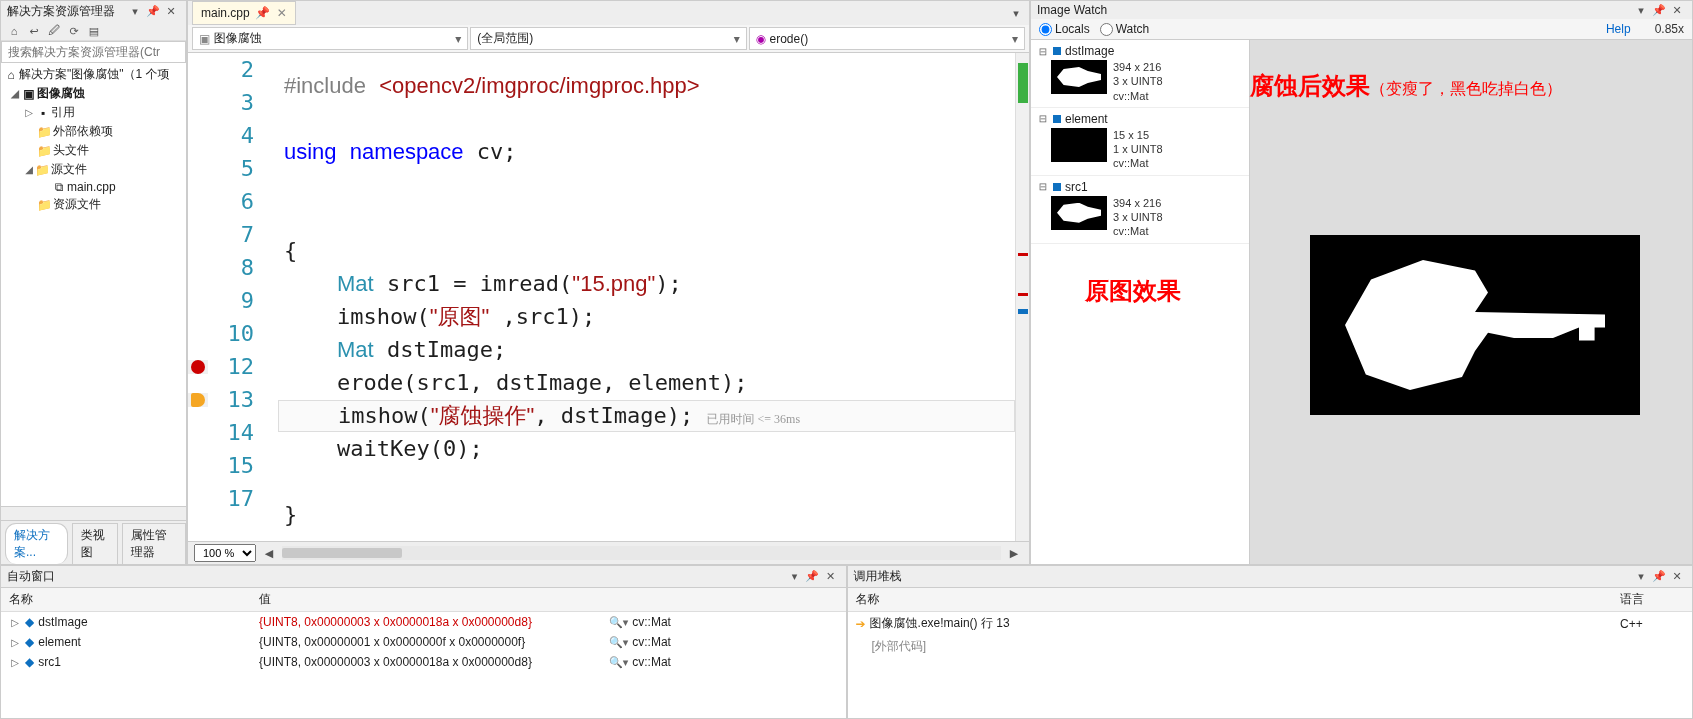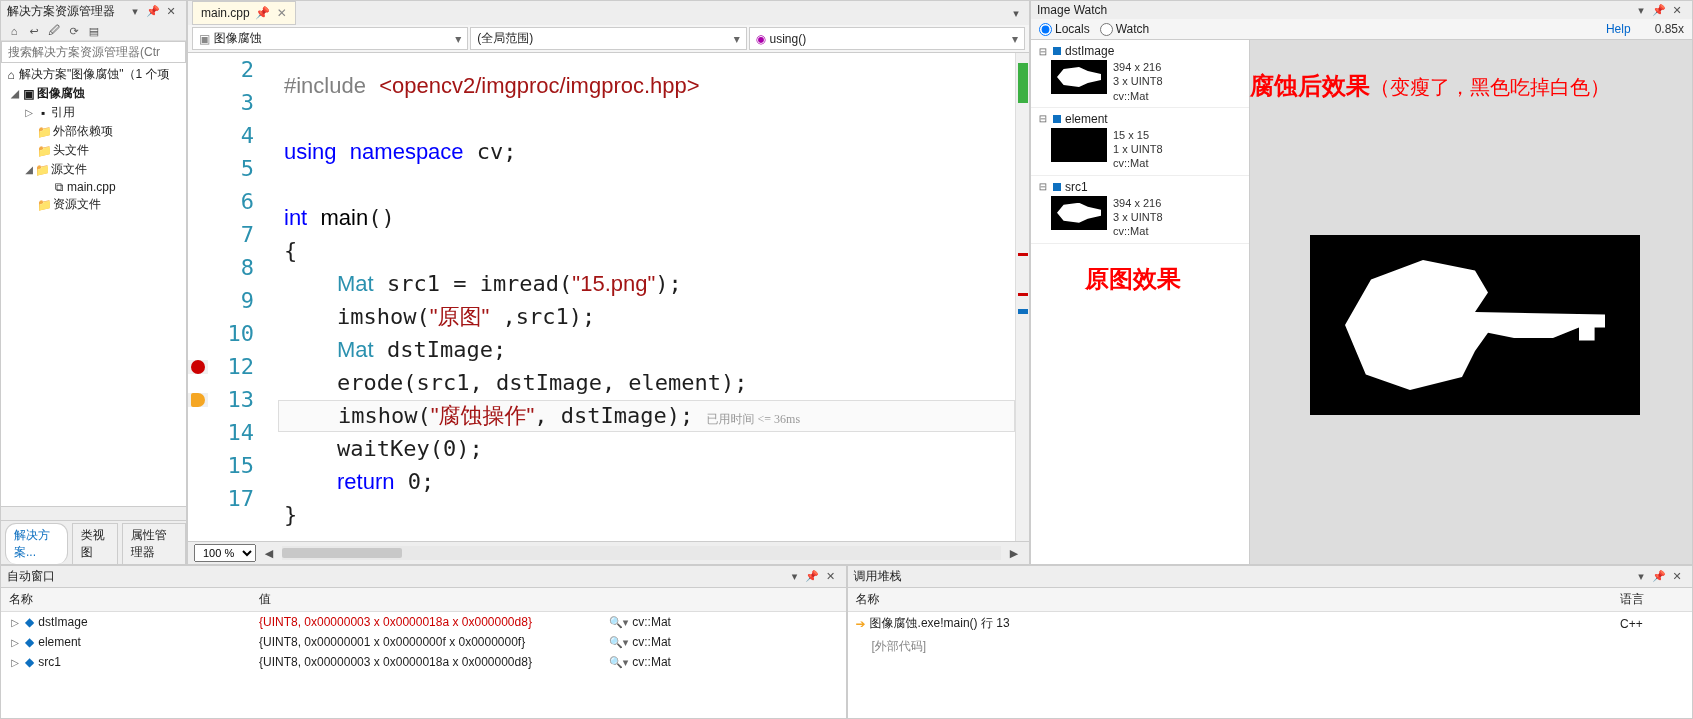--- a/index.html
+++ b/index.html
@@ -62,21 +62,21 @@
 .wlist { width:219px; background:#fff; overflow:auto; border-right:1px solid #ccc; }
 .witem { padding:4px 6px; border-bottom:1px solid #eee; }
 .whdr { display:flex; align-items:center; gap:4px; font-size:12px; }
 .sq { width:8px; height:8px; background:#0e70c0; }
 .wbody { display:flex; gap:6px; margin-top:2px; padding-left:14px; }
 .thumb { width:56px; height:34px; background:#000; display:flex; align-items:center; justify-content:center; }
 .key { width:44px; height:20px; background:#fff; clip-path:polygon(0 50%,15% 10%,50% 0,70% 20%,100% 35%,100% 65%,70% 80%,50% 100%,15% 90%); }
 .meta { font-size:11px; line-height:1.3; color:#333; }
 .wview { flex:1; background:#ddd; position:relative; }
 .anno { position:absolute; font-weight:bold; color:#f00; font-size:24px; }
-.anno small { font-size:20px; font-weight:normal; }
+.anno small { font-size:16px; font-weight:normal; }
 .bigimg { position:absolute; left:60px; top:195px; width:330px; height:180px; background:#000; display:flex; align-items:center; justify-content:center; }
 .bigkey { width:260px; height:130px; background:#fff; clip-path:polygon(0 50%,10% 15%,30% 0,50% 8%,55% 25%,50% 40%,100% 42%,100% 52%,96% 52%,96% 62%,90% 62%,90% 52%,80% 60%,65% 60%,55% 56%,50% 70%,45% 90%,25% 100%,8% 88%); }
 
 .bottom { display:flex; height:154px; }
 .bpane { flex:1; border:1px solid #ccc; background:#fff; display:flex; flex-direction:column; }
 .bpane .title { background:#eee; border-bottom:1px solid #ccc; }
 .bhdr { display:flex; background:#f5f5f5; border-bottom:1px solid #ddd; font-size:12px; }
 .bhdr > div, .brow > div { padding:3px 8px; overflow:hidden; text-overflow:ellipsis; white-space:nowrap; }
 .brow { display:flex; font-size:12px; align-items:center; }
 .c-name { width:250px; display:flex; align-items:center; gap:4px; }
@@ -160,21 +160,21 @@
       </div>
       <span class="spacer" style="flex:1"></span>
       <span class="icon">▾</span>
     </div>
     <div class="dropbar">
       <div class="drop" style="flex:1"><span style="color:#888">▣</span>&nbsp;<span>图像腐蚀</span><span class="dd">▾</span></div>
       <div class="drop" style="flex:1">
           <span>(全局范围)</span>
           <span class="dd">▾</span>
         </div>
-      <div class="drop" style="flex:1"><span style="color:#a0a">◉</span>&nbsp;<span>using()</span><span class="dd">▾</span></div>
+      <div class="drop" style="flex:1"><span style="color:#a0a">◉</span>&nbsp;<span>erode()</span><span class="dd">▾</span></div>
     </div>
     <div class="code">
       <div id="code-rows" style="flex:1;overflow:hidden">
           <div class="row">
             <div class="bpcol"></div>
             <div class="lnum">2</div>
             <div class="marker"></div>
             <div class="codeline " style="flex:1"><span class="pp">#include</span> <span class="inc">&lt;opencv2/imgproc/imgproc.hpp&gt;</span></div>
           </div>
           <div class="row">
@@ -192,21 +192,20 @@
           <div class="row">
             <div class="bpcol"></div>
             <div class="lnum">5</div>
             <div class="marker"></div>
             <div class="codeline " style="flex:1"></div>
           </div>
           <div class="row">
             <div class="bpcol"></div>
             <div class="lnum">6</div>
             <div class="marker"></div>
-            <div class="codeline " style="flex:1"><span class="kw">int</span> <span class="fn">main</span>()</div>
           </div>
           <div class="row">
             <div class="bpcol"></div>
             <div class="lnum">7</div>
             <div class="marker"></div>
             <div class="codeline " style="flex:1">{</div>
           </div>
           <div class="row">
             <div class="bpcol"></div>
             <div class="lnum">8</div>
@@ -244,21 +243,20 @@
           <div class="row">
             <div class="bpcol"></div>
             <div class="lnum">14</div>
             <div class="marker"></div>
             <div class="codeline " style="flex:1">    waitKey(0);</div>
           </div>
           <div class="row">
             <div class="bpcol"></div>
             <div class="lnum">15</div>
             <div class="marker"></div>
-            <div class="codeline " style="flex:1">    <span class="kw">return</span> 0;</div>
           </div>
           <div class="row">
             <div class="bpcol"></div>
             <div class="lnum">17</div>
             <div class="marker"></div>
             <div class="codeline " style="flex:1">}</div>
           </div>
         </div>
       <div class="ovbar">
         <div class="ov" style="top:10px;background:#3cb043;height:40px"></div>
@@ -332,21 +330,21 @@
                 <div class="key"></div>
               </div>
               <div class="meta">394 x 216<br>3 x UINT8<br>cv::Mat</div>
             </div>
           </div>
         </div>
       <div class="wview">
         <div class="anno" style="top:30px;left:0">
           <span>腐蚀后效果</span><small>（变瘦了，黑色吃掉白色）</small>
         </div>
-        <div class="anno" style="top:223px;left:-165px">原图效果</div>
+        <div class="anno" style="top:235px;left:-165px">原图效果</div>
         <div class="bigimg">
             <div class="bigkey"></div>
           </div>
       </div>
     </div>
   </div>
 </div>
 
 <div class="bottom">
   <div class="bpane" style="flex:1">

